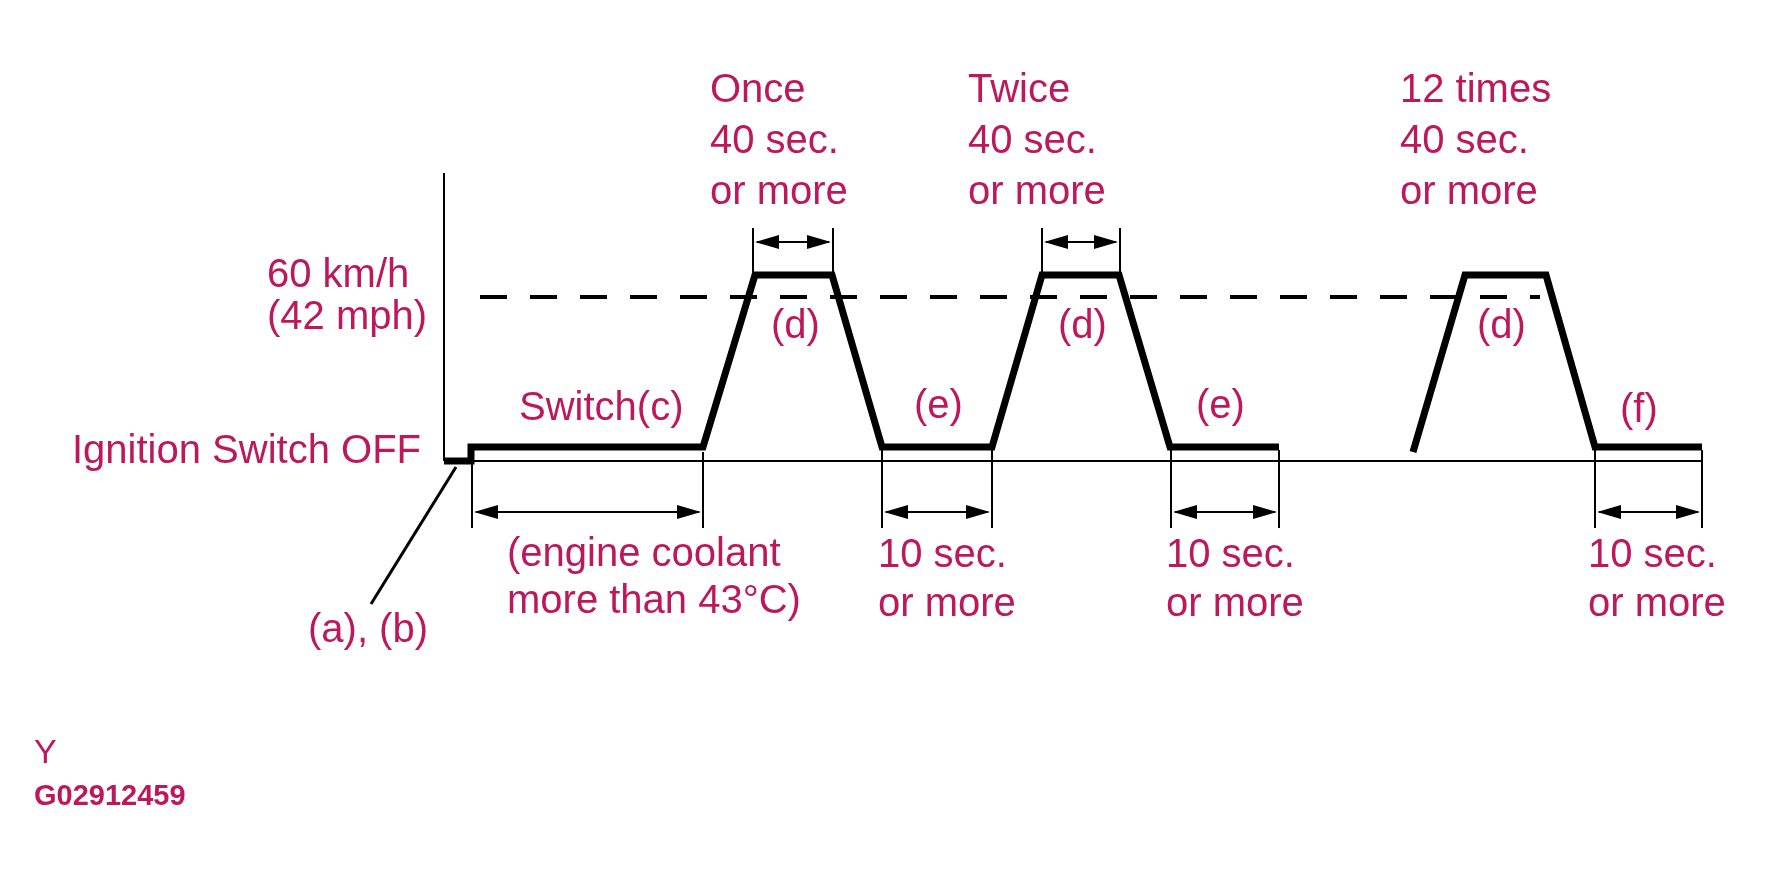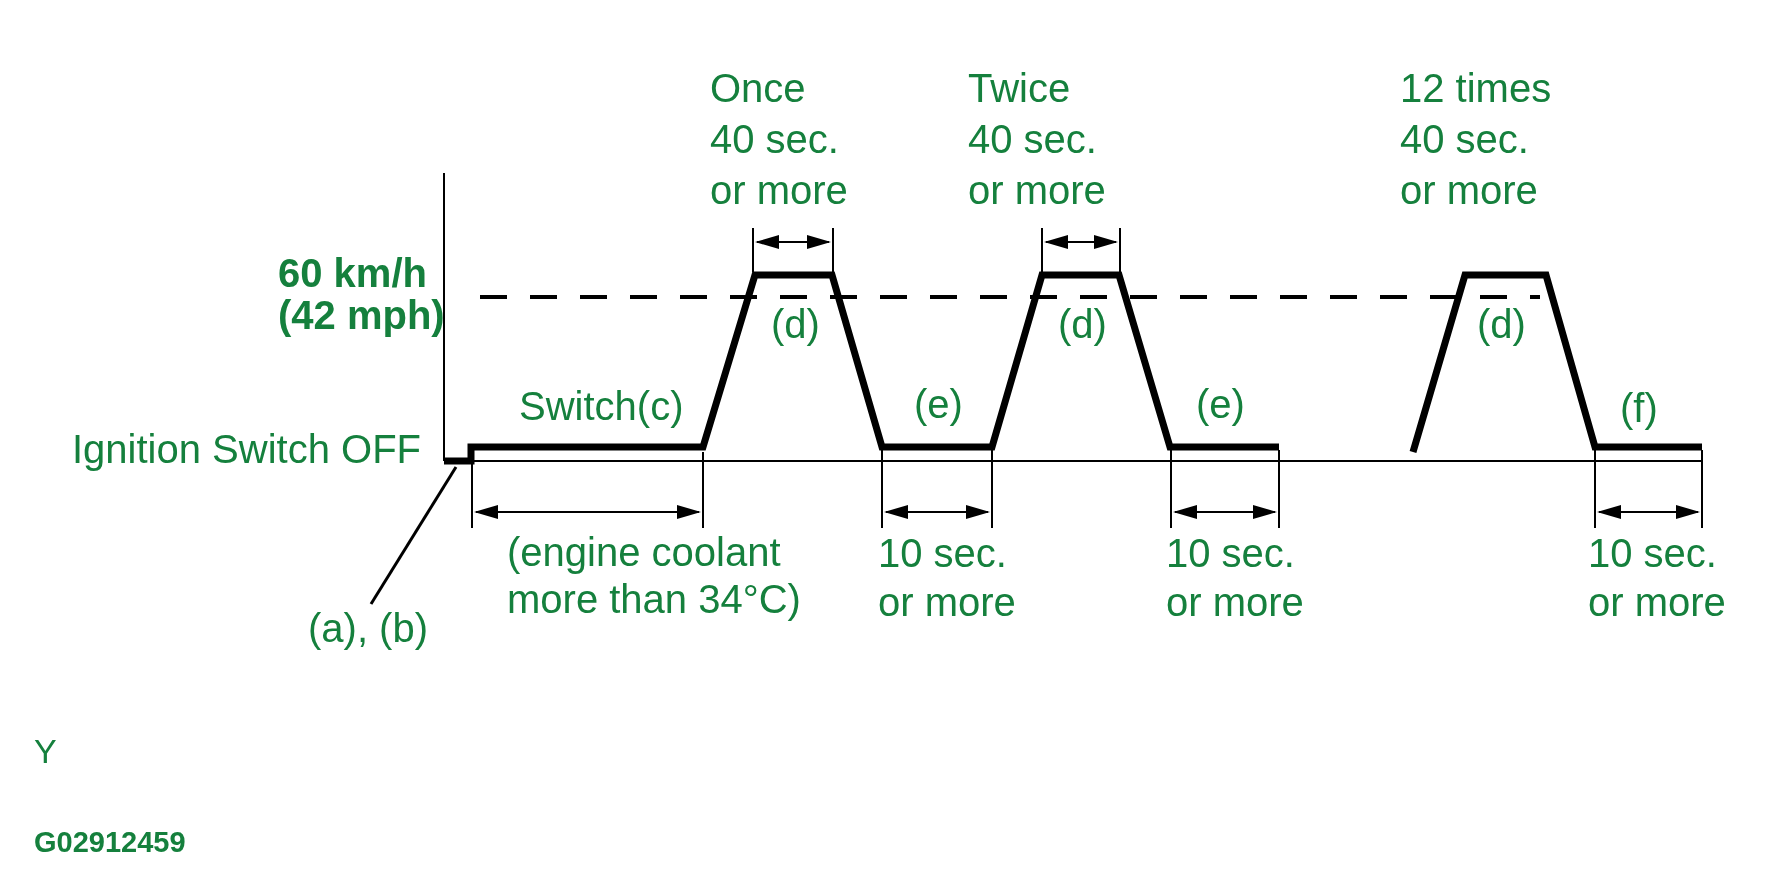--- a/index.html
+++ b/index.html
@@ -10,21 +10,21 @@
     font-family:"Liberation Sans", sans-serif;
     color:#000;
     overflow:hidden;
   }
   .stage svg{position:absolute;left:0;top:0;}
   .lbl{
     position:absolute;
     font-size:40px;
     line-height:46px;
     white-space:nowrap;
-    color:#15803d;
+    color:#be185d;
   }
   .block div{white-space:nowrap;}
   .peak-block{line-height:51px;}
   .warm-block{line-height:47px;}
   .tensec-block{line-height:49px;}
   .speed-block{line-height:42px;}
   .footer-y{font-size:34px;line-height:40px;}
   .figure-code{font-size:29px;line-height:34px;font-weight:700;}
 </style>
 </head>
@@ -65,21 +65,21 @@
       <polygon points="1277,512 1253,505 1253,519" fill="#000000"></polygon>
       <line x1="1595" y1="450" x2="1595" y2="528" stroke="#000000" stroke-width="2"></line>
       <line x1="1702" y1="450" x2="1702" y2="528" stroke="#000000" stroke-width="2"></line>
       <line x1="1599" y1="512" x2="1698" y2="512" stroke="#000000" stroke-width="2"></line>
       <polygon points="1597,512 1621,505 1621,519" fill="#000000"></polygon>
       <polygon points="1700,512 1676,505 1676,519" fill="#000000"></polygon>
       <line x1="456" y1="467" x2="371" y2="604" stroke="#000000" stroke-width="3"></line>
     </svg>
 
 
-  <div class="lbl block speed-block" style="left:278px;top:252px;font-weight:bold;">
+  <div class="lbl block speed-block" style="left:267px;top:252px;">
     <div>60 km/h</div>
     <div>(42 mph)</div>
   </div>
 
   <div class="lbl" style="left:72px;top:426px;">Ignition Switch OFF</div>
 
   <div class="lbl" style="left:519px;top:383px;">Switch(c)</div>
 
   <div class="lbl" style="left:771px;top:301px;">(d)</div>
   <div class="lbl" style="left:1058px;top:301px;">(d)</div>
@@ -104,34 +104,34 @@
   </div>
 
   <div class="lbl block peak-block" style="left:1400px;top:63px;">
     <div>12 times</div>
     <div>40 sec.</div>
     <div>or more</div>
   </div>
 
   <div class="lbl block warm-block" style="left:507px;top:529px;">
     <div>(engine coolant</div>
-    <div>more than 34°C)</div>
+    <div>more than 43°C)</div>
   </div>
 
   <div class="lbl block tensec-block" style="left:878px;top:529px;">
     <div>10 sec.</div>
     <div>or more</div>
   </div>
 
   <div class="lbl block tensec-block" style="left:1166px;top:529px;">
     <div>10 sec.</div>
     <div>or more</div>
   </div>
 
   <div class="lbl block tensec-block" style="left:1588px;top:529px;">
     <div>10 sec.</div>
     <div>or more</div>
   </div>
 
   <div class="lbl footer-y" style="left:34px;top:731px;">Y</div>
-  <div class="lbl figure-code" style="left:34px;top:778px;margin-top:47px;">G02912459</div>
+  <div class="lbl figure-code" style="left:34px;top:778px;">G02912459</div>
 
 </div>
 
 </body></html>

